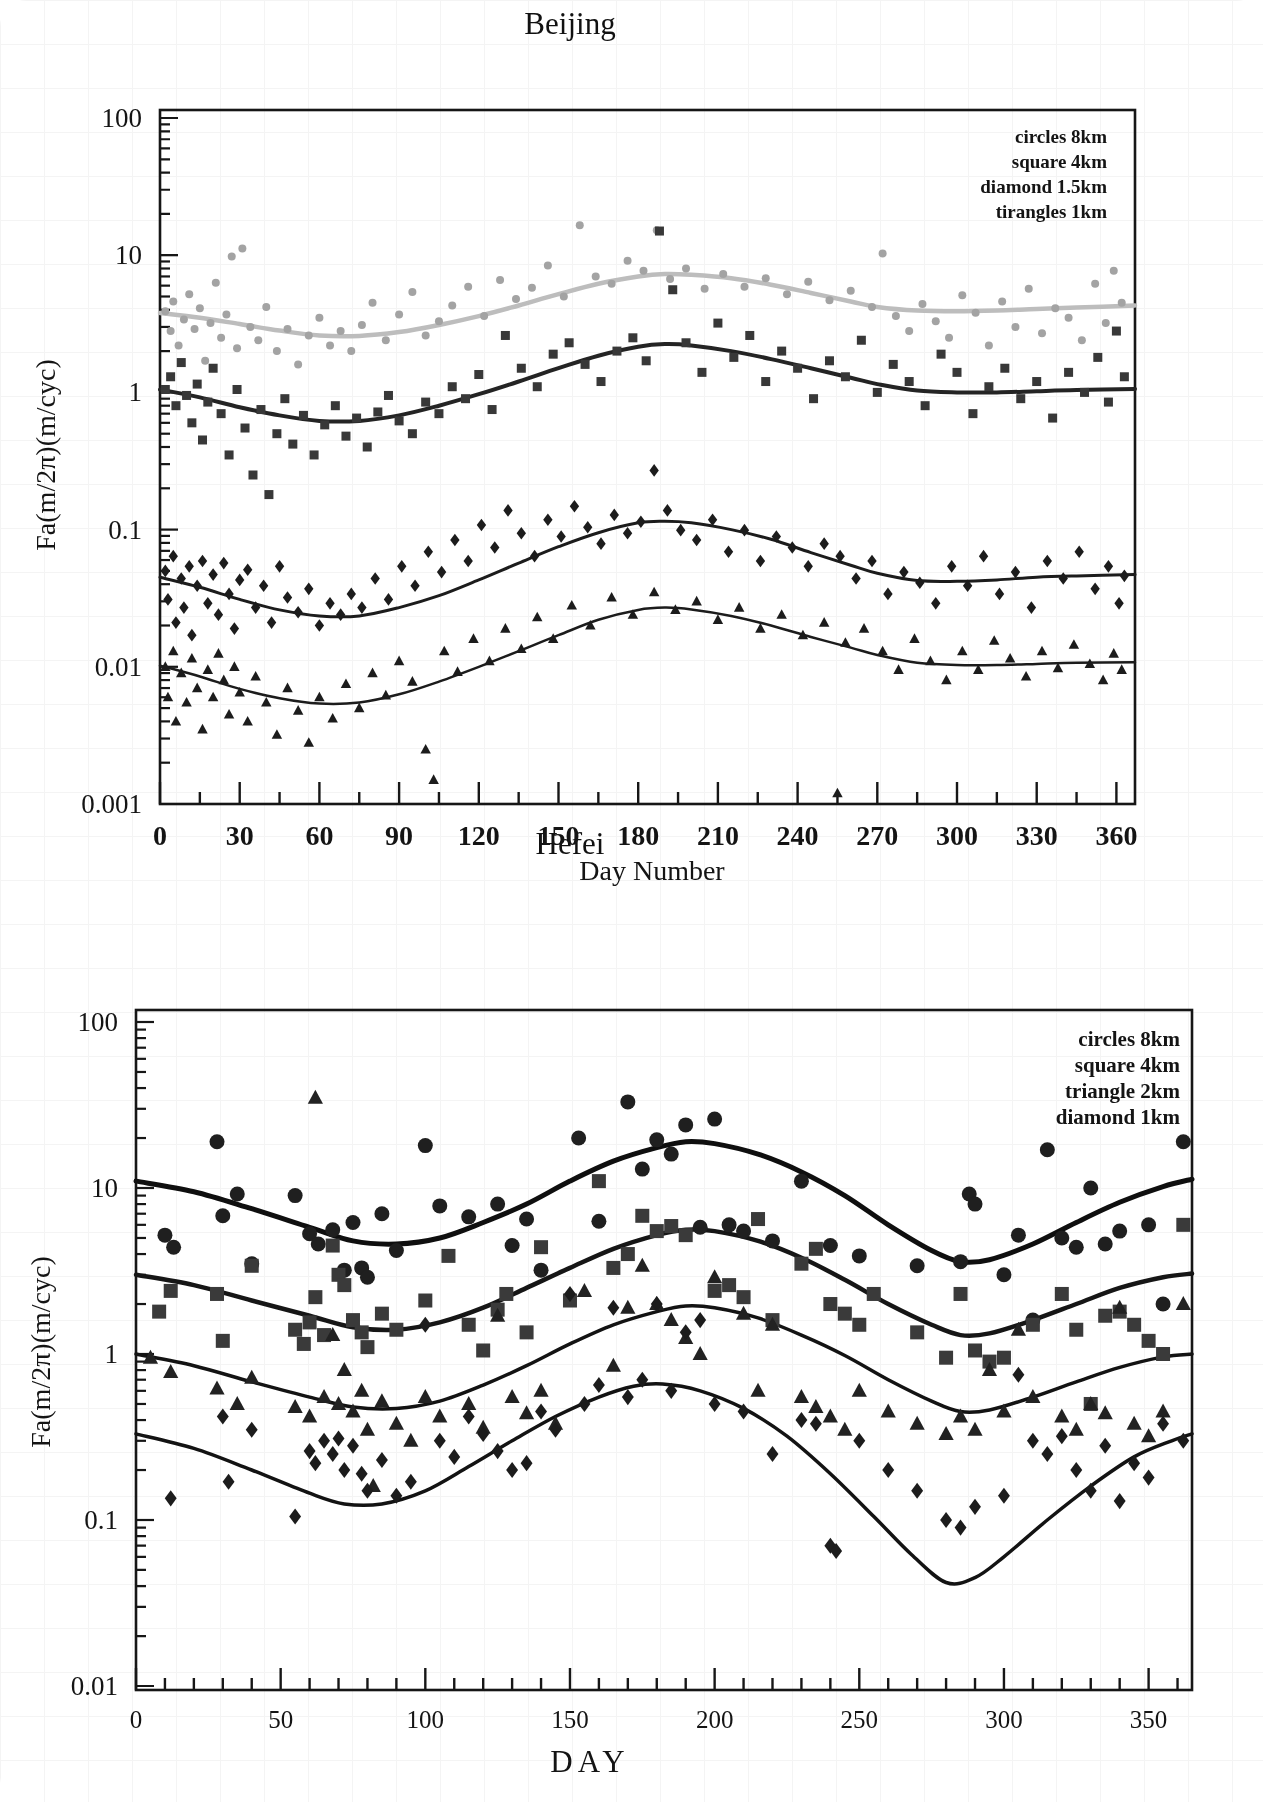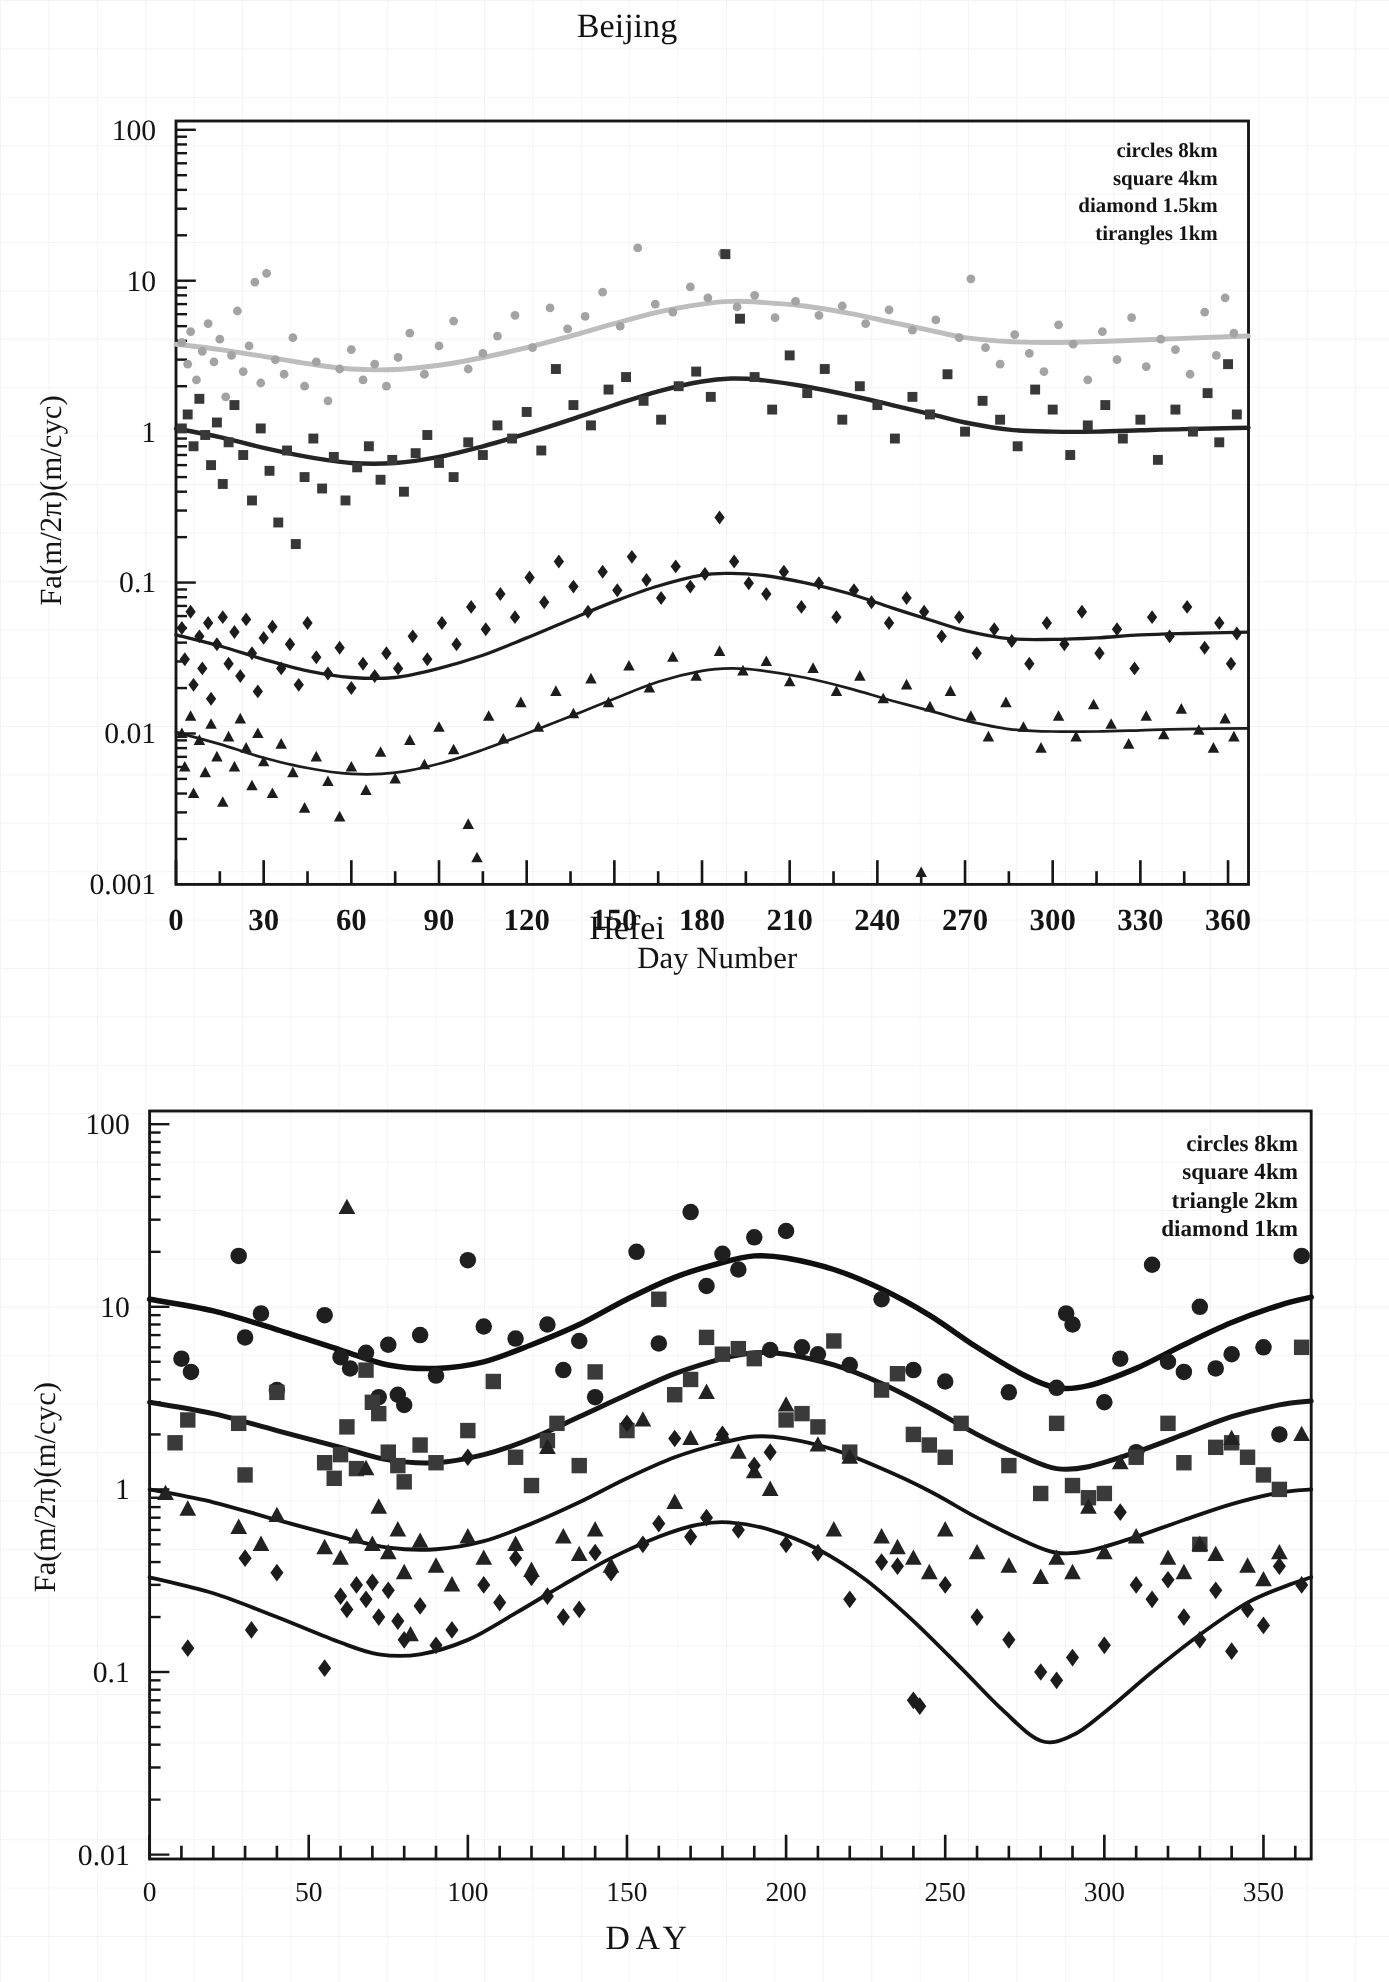--- a/index.html
+++ b/index.html
@@ -6,20 +6,21 @@
   .page{
     position:relative;
     width:1263px;height:1802px;
     background-color:#ffffff;
     background-image:
       linear-gradient(#f4f4f4 1px, transparent 1px),
       linear-gradient(90deg, #f4f4f4 1px, transparent 1px);
     background-size:44px 44px;
     font-family:"Liberation Serif","DejaVu Serif",serif;
     overflow:hidden;
+    border-radius:27px;
   }
   .chart-title{
     position:absolute;left:0;width:1140px;
     text-align:center;
     font-size:31px;color:#111;
     font-family:"Liberation Serif","DejaVu Serif",serif;
   }
   #title-beijing{top:6px;}
   #title-hefei{top:826px;}
   svg{position:absolute;top:0;left:0;}

